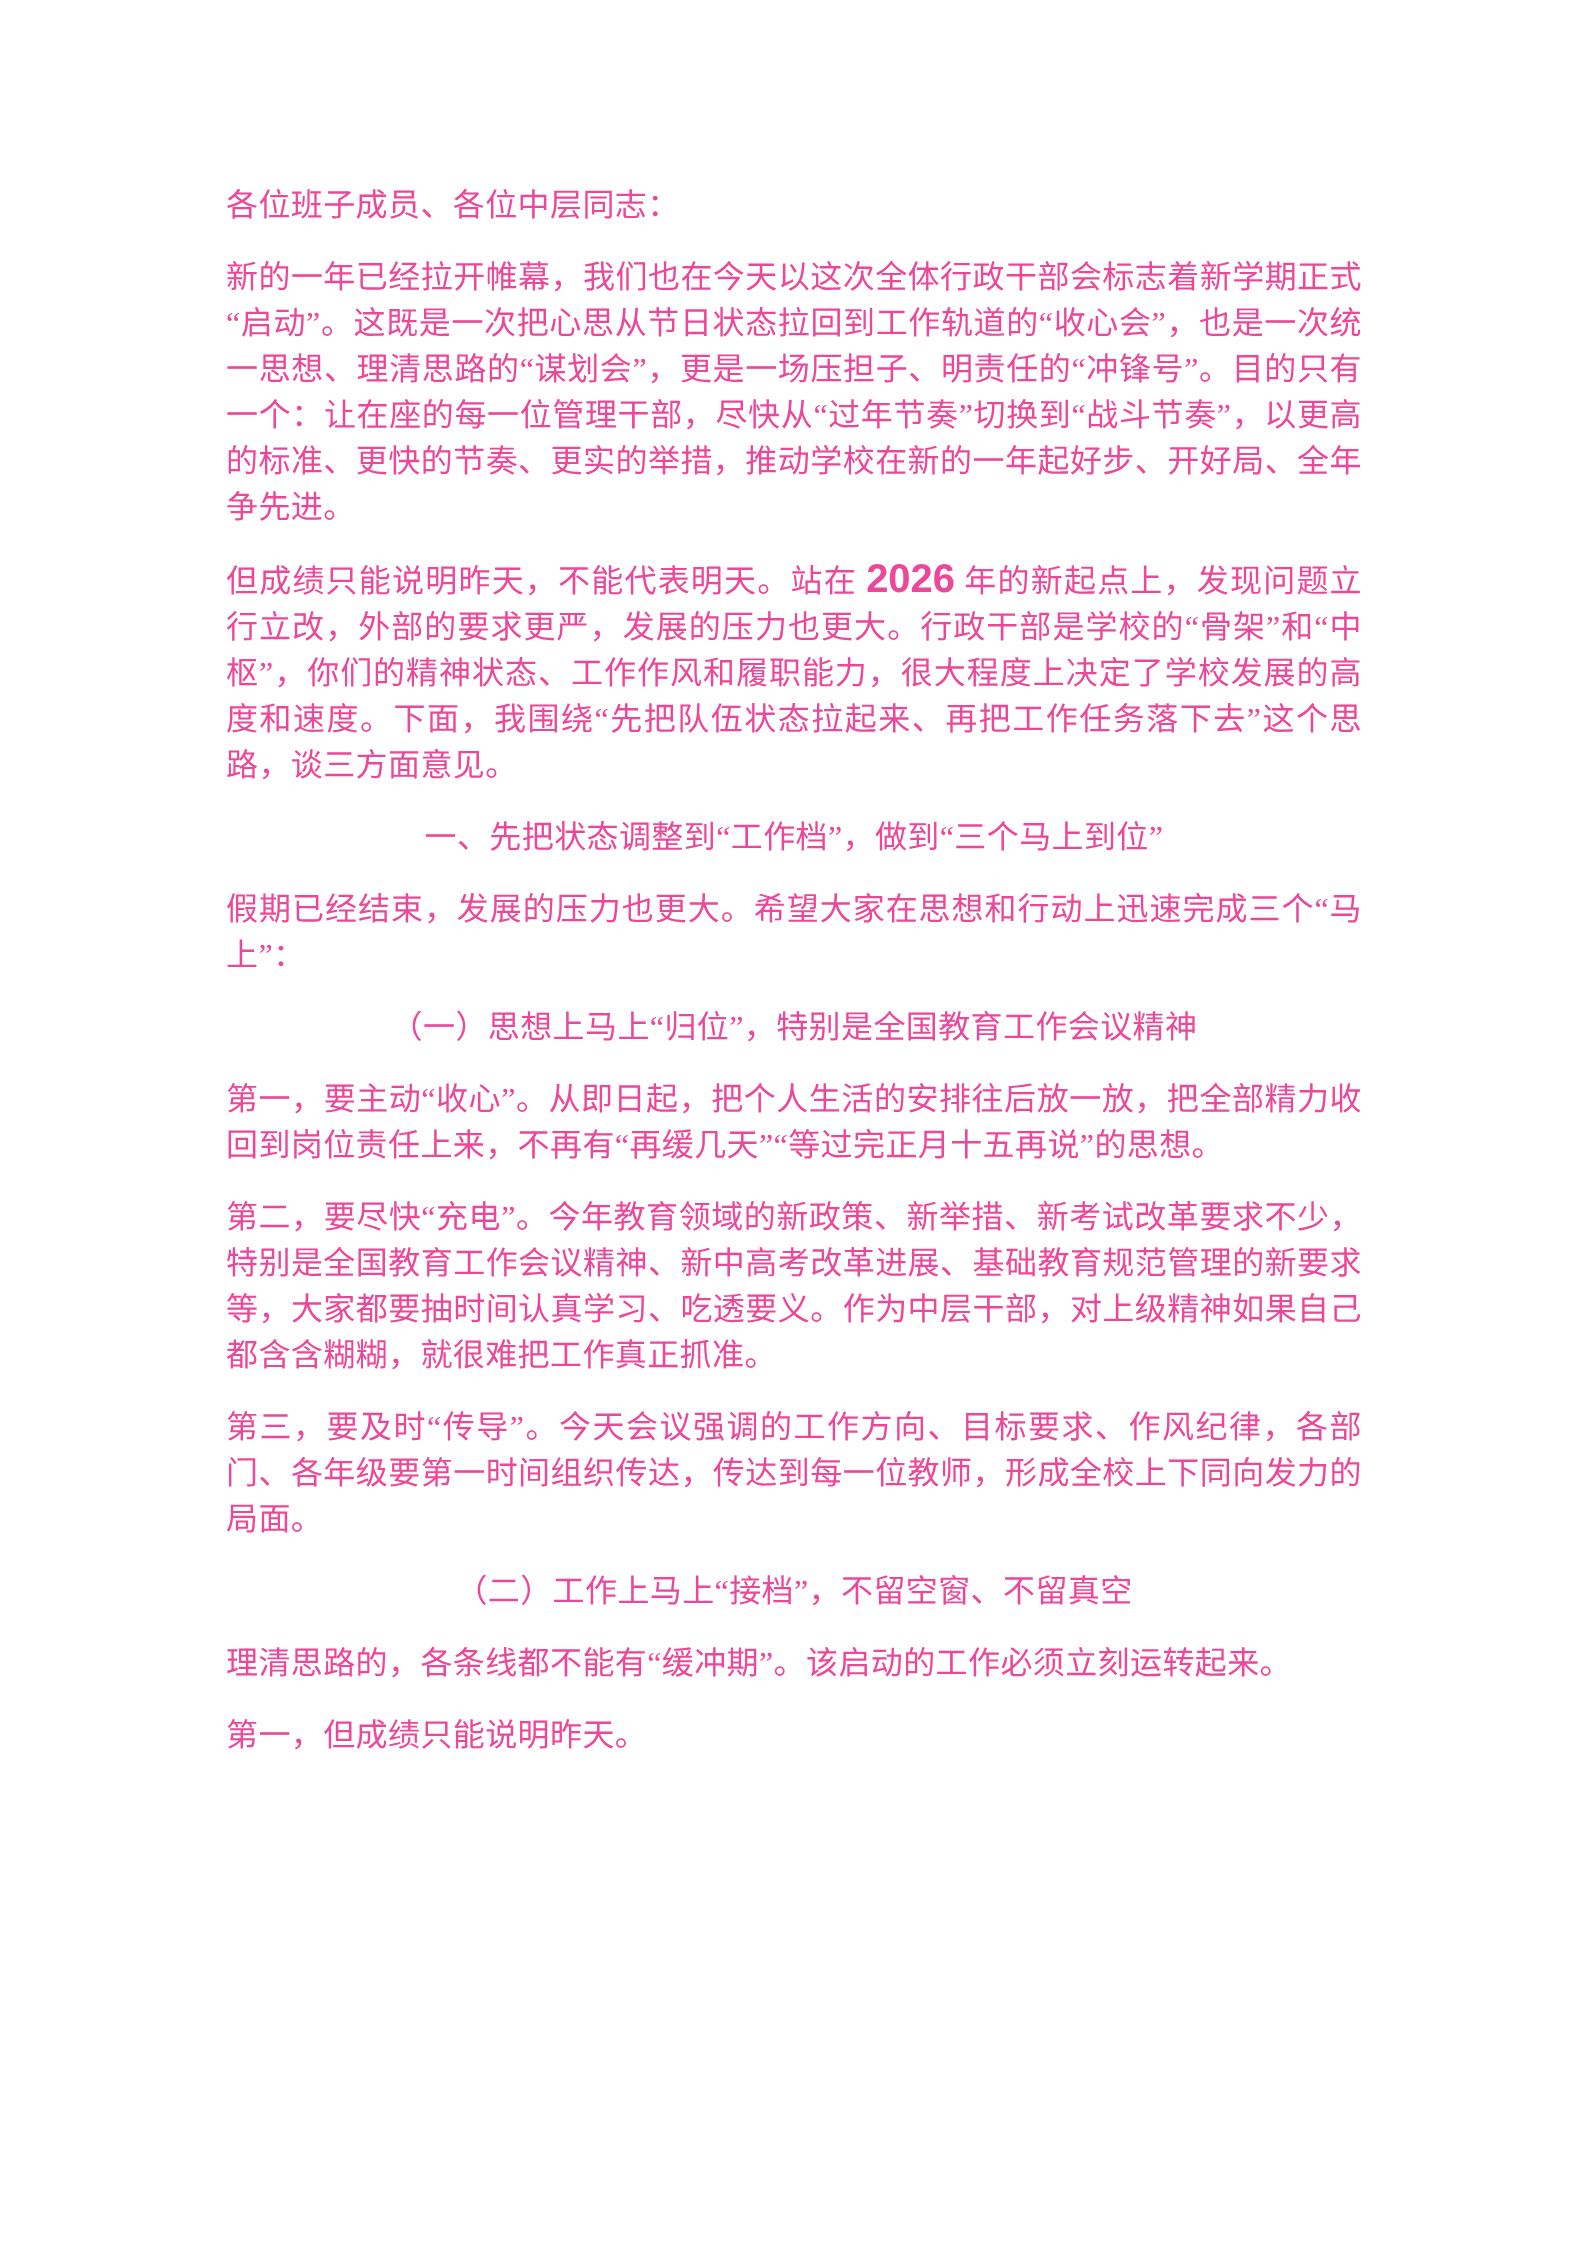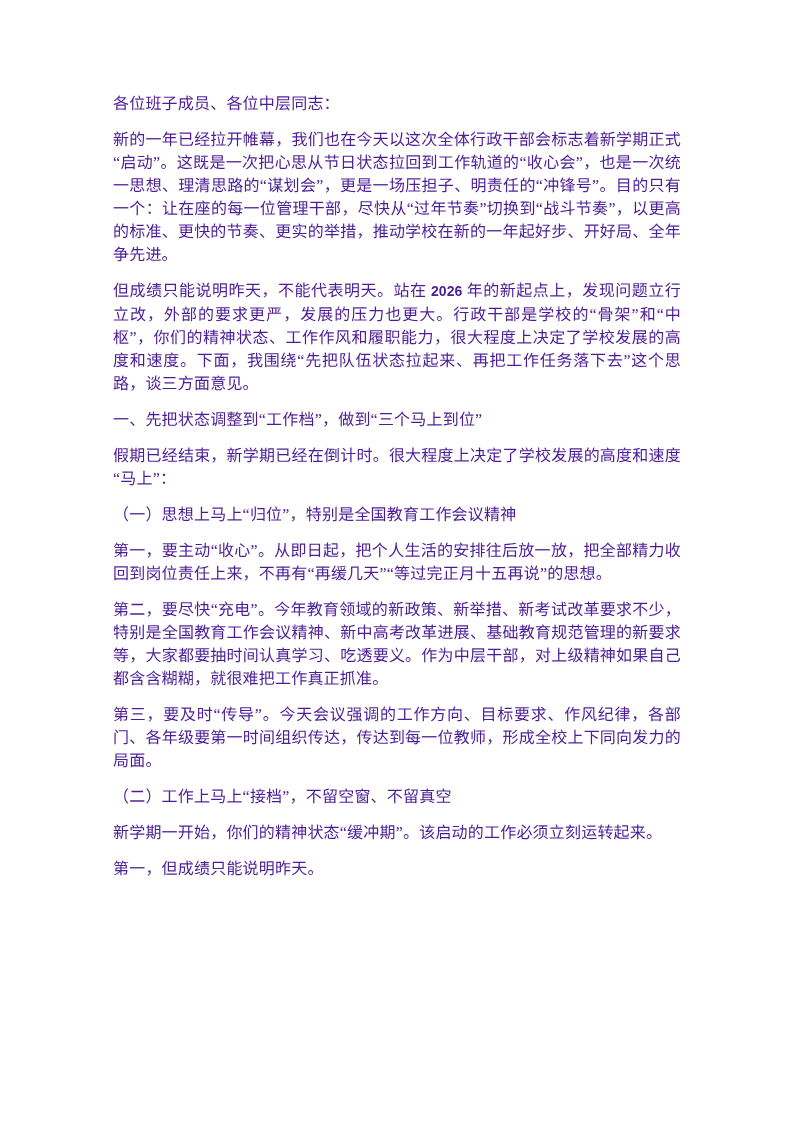--- a/index.html
+++ b/index.html
@@ -7,74 +7,74 @@
     padding: 0;
     background: #ffffff;
   }
   .page {
     position: relative;
     width: 793px;
     height: 1122px;
     background: #ffffff;
     overflow: hidden;
     font-family: "Liberation Serif", "DejaVu Serif", serif;
-    color: #4c1d95;
+    color: #ec4899;
   }
   .content {
     box-sizing: border-box;
     padding: 92px 112px 0 113px;
     width: 100%;
   }
   .blk {
     margin: 0 0 13px 0;
     font-size: 16px;
     line-height: 23px;
     letter-spacing: 0.2px;
     text-align: justify;
     text-justify: inter-character;
     word-break: normal;
     overflow-wrap: break-word;
     font-weight: 400;
   }
   .heading {
-    text-align: left;
+    text-align: center;
   }
   .num {
     font-family: "Liberation Sans", "DejaVu Sans", sans-serif;
     font-weight: 600;
-    font-size: 14px;
+    font-size: 20px;
     letter-spacing: 0;
   }
 </style>
 </head>
 <body>
 
 <div class="page">
   <div class="content">
 
     <p class="blk">各位班子成员、各位中层同志：</p>
 
     <p class="blk">新的一年已经拉开帷幕，我们也在今天以这次全体行政干部会标志着新学期正式“启动”。这既是一次把心思从节日状态拉回到工作轨道的“收心会”，也是一次统一思想、理清思路的“谋划会”，更是一场压担子、明责任的“冲锋号”。目的只有一个：让在座的每一位管理干部，尽快从“过年节奏”切换到“战斗节奏”，以更高的标准、更快的节奏、更实的举措，推动学校在新的一年起好步、开好局、全年争先进。</p>
 
 
     <p class="blk"><span>但成绩只能说明昨天，不能代表明天。站在 </span><span class="num">2026</span><span> 年的新起点上，发现问题立行立改，外部的要求更严，发展的压力也更大。行政干部是学校的“骨架”和“中枢”，你们的精神状态、工作作风和履职能力，很大程度上决定了学校发展的高度和速度。下面，我围绕“先把队伍状态拉起来、再把工作任务落下去”这个思路，谈三方面意见。</span></p>
 
     <p class="blk heading">一、先把状态调整到“工作档”，做到“三个马上到位”</p>
 
-    <p class="blk">假期已经结束，新学期已经在倒计时。很大程度上决定了学校发展的高度和速度“马上”：</p>
+    <p class="blk">假期已经结束，发展的压力也更大。希望大家在思想和行动上迅速完成三个“马上”：</p>
 
     <p class="blk heading">（一）思想上马上“归位”，特别是全国教育工作会议精神</p>
 
     <p class="blk">第一，要主动“收心”。从即日起，把个人生活的安排往后放一放，把全部精力收回到岗位责任上来，不再有“再缓几天”“等过完正月十五再说”的思想。</p>
 
     <p class="blk">第二，要尽快“充电”。今年教育领域的新政策、新举措、新考试改革要求不少，特别是全国教育工作会议精神、新中高考改革进展、基础教育规范管理的新要求等，大家都要抽时间认真学习、吃透要义。作为中层干部，对上级精神如果自己都含含糊糊，就很难把工作真正抓准。</p>
 
     <p class="blk">第三，要及时“传导”。今天会议强调的工作方向、目标要求、作风纪律，各部门、各年级要第一时间组织传达，传达到每一位教师，形成全校上下同向发力的局面。</p>
 
     <p class="blk heading">（二）工作上马上“接档”，不留空窗、不留真空</p>
 
-    <p class="blk">新学期一开始，你们的精神状态“缓冲期”。该启动的工作必须立刻运转起来。</p>
+    <p class="blk">理清思路的，各条线都不能有“缓冲期”。该启动的工作必须立刻运转起来。</p>
 
     <p class="blk">第一，但成绩只能说明昨天。</p>
 
 
   </div>
 </div>
 
 </body></html>

